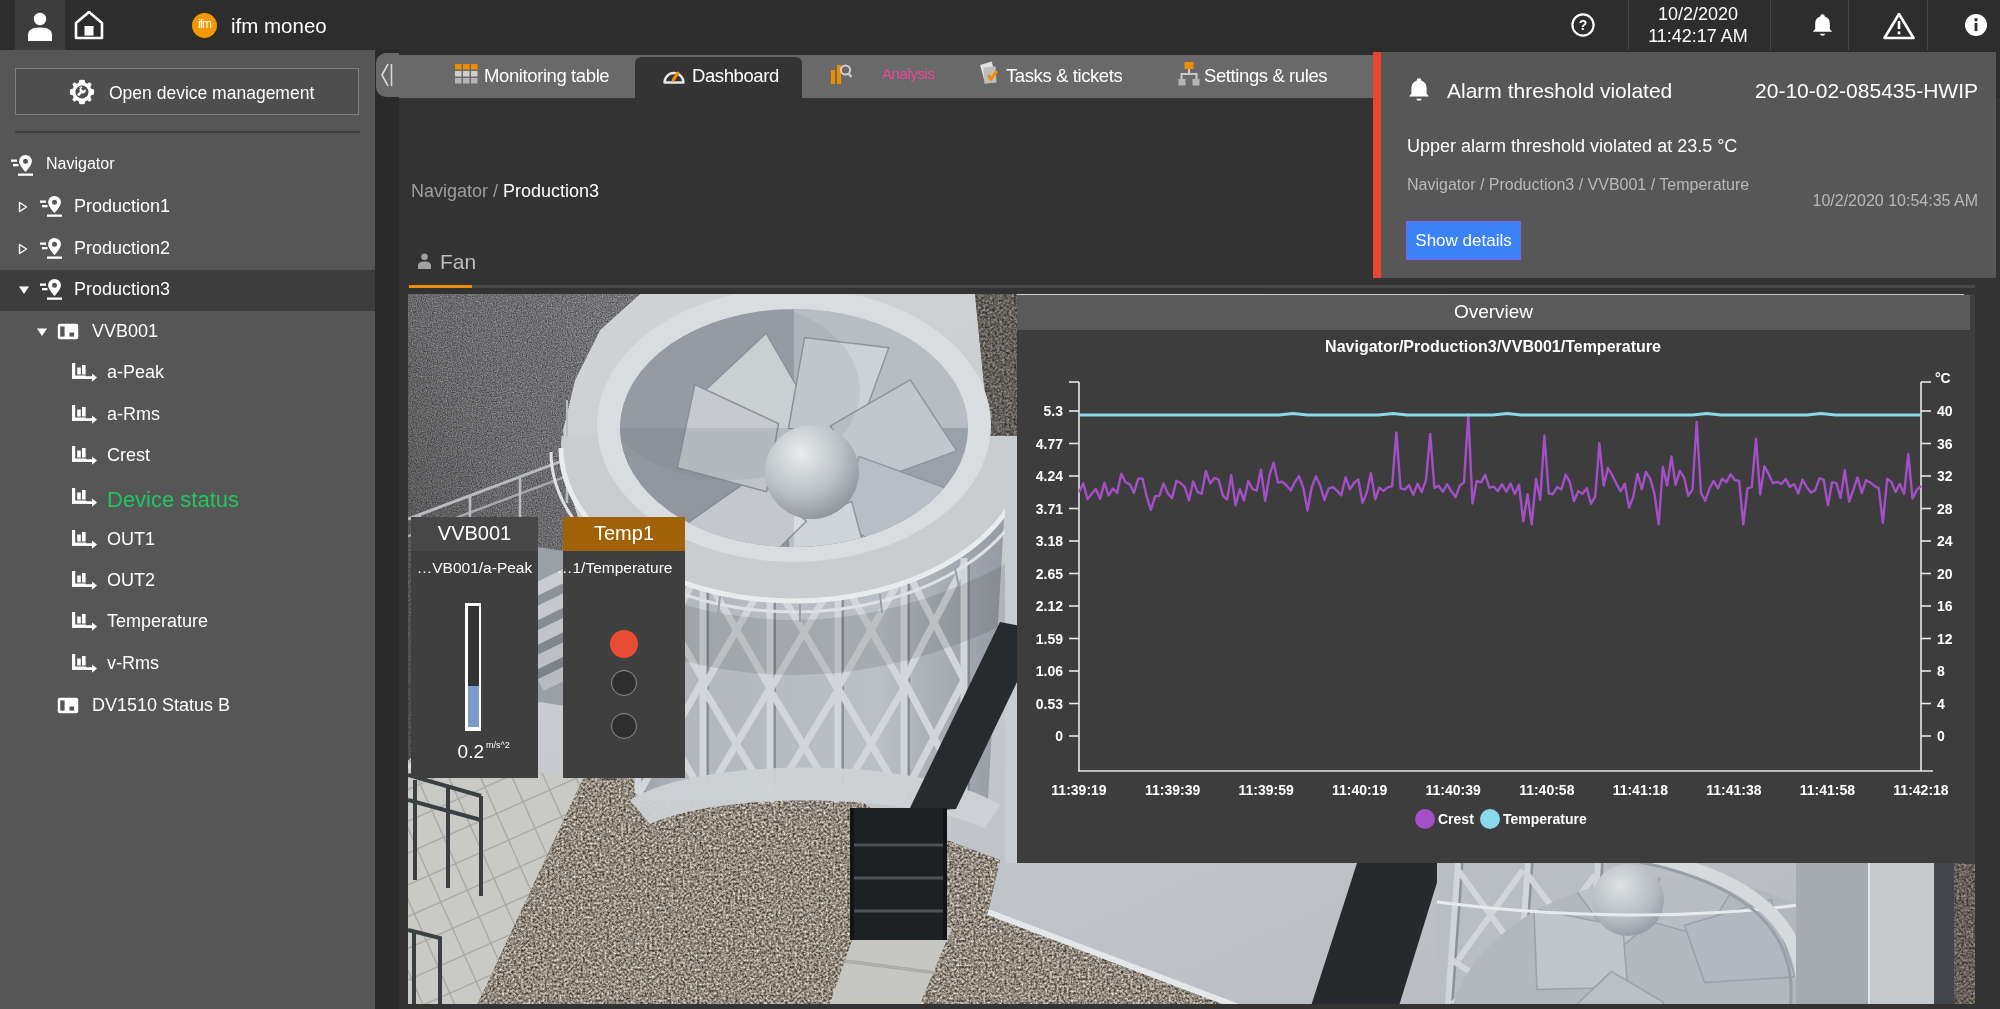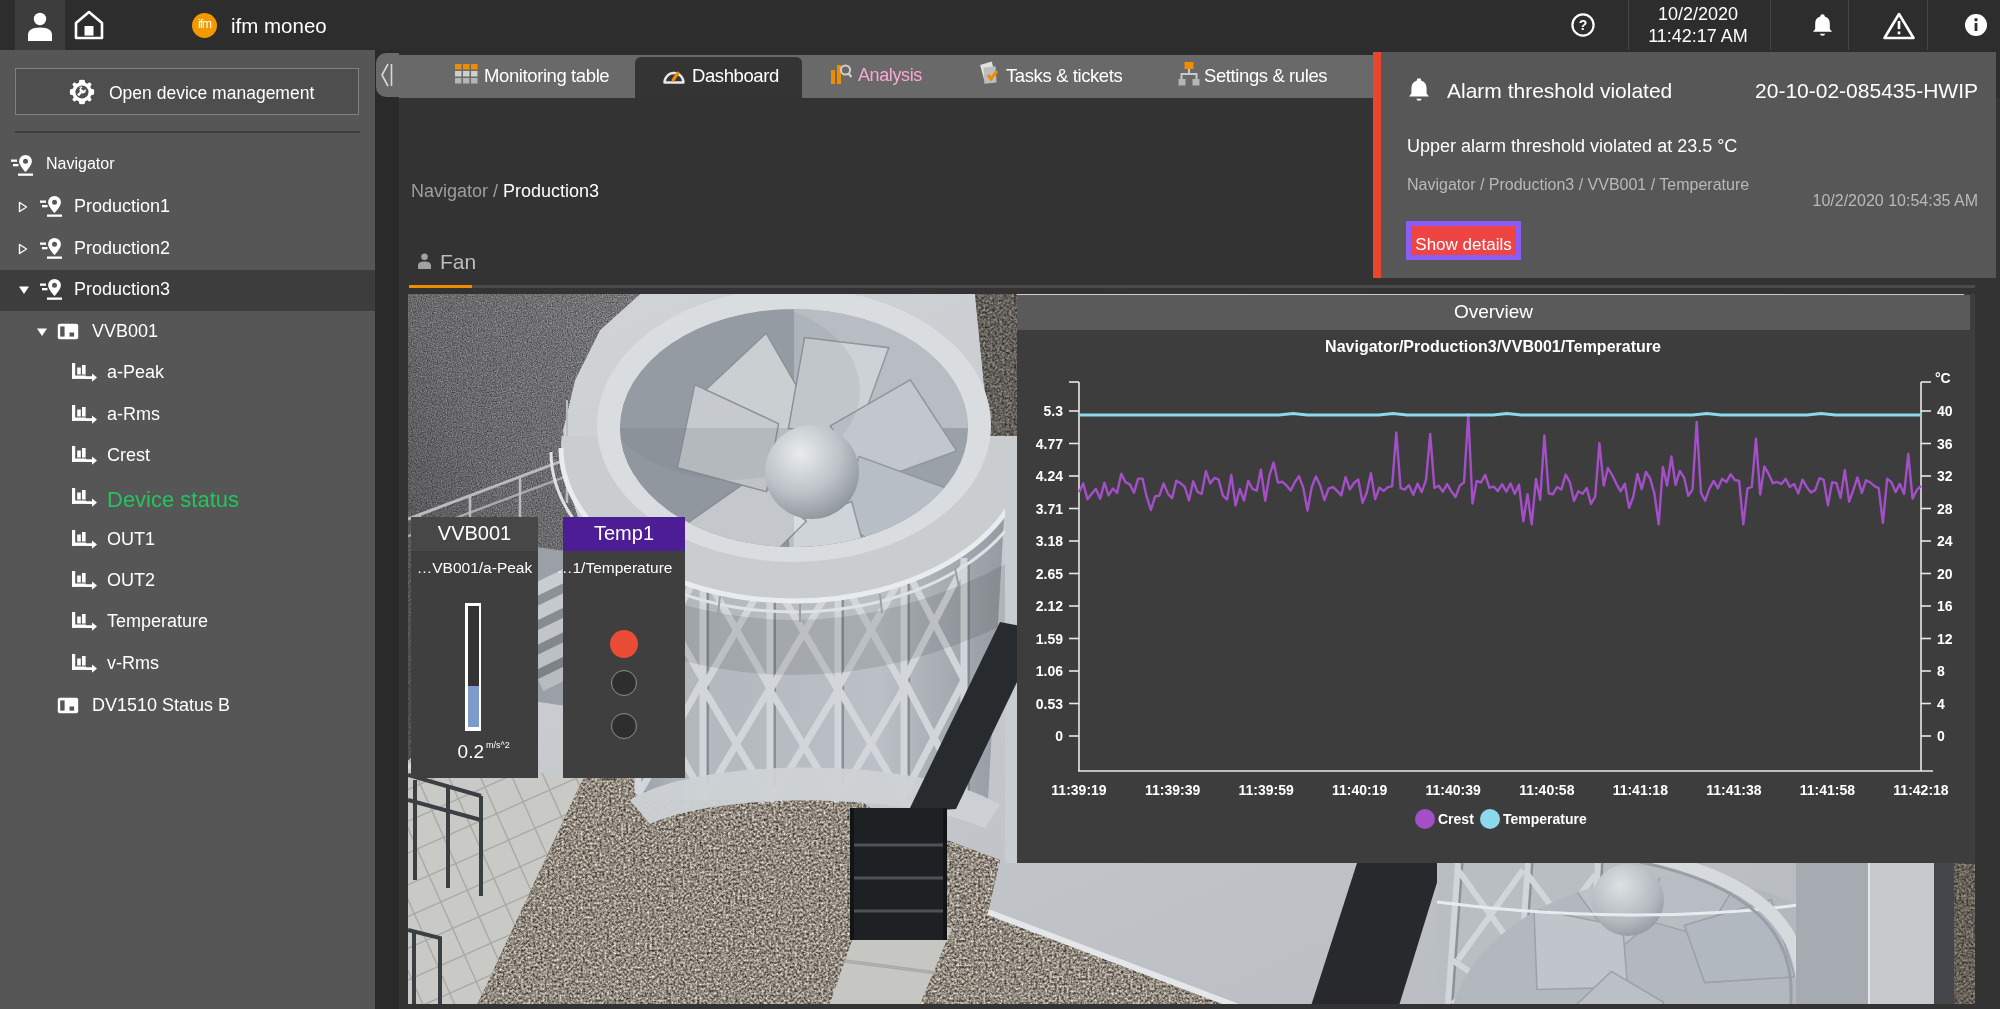--- a/index.html
+++ b/index.html
@@ -200,21 +200,21 @@
 <path d="M2.5 19.5 A 9.5 9.5 0 1 1 21.5 19.5 L 2.5 19.5 Z" fill="none" stroke="#e8e8e8" stroke-width="2.4" stroke-linejoin="round"></path>
 <path d="M11.2 17 L15.8 10.2" stroke="#ef8d00" stroke-width="3.2" stroke-linecap="round"></path>
   </svg>
 <div class="abs b" style="left:692px;top:65px;font-size:18.5px;letter-spacing:-0.4px;color:#fff">Dashboard</div>
 <svg class="abs" style="left:830px;top:62px" width="22" height="24" viewBox="0 0 22 24">
 <rect x="1" y="8" width="4" height="14" fill="#ef8d00"></rect>
     <rect x="7" y="3" width="4" height="19" fill="#ef8d00"></rect>
 <circle cx="15.5" cy="8" r="4.6" fill="none" stroke="#cfcfcf" stroke-width="2"></circle>
 <line x1="18.5" y1="11.5" x2="21.5" y2="15" stroke="#cfcfcf" stroke-width="2.4"></line>
   </svg>
-<div class="abs b" style="left:858px;top:65px;font-size:18px;letter-spacing:-0.4px;color:#f9a8d4">Analysis</div>
+<div class="abs b" style="left:882px;top:65px;font-size:15px;letter-spacing:-0.4px;color:#ec4899">Analysis</div>
 <svg class="abs" style="left:977px;top:61px" width="22" height="26" viewBox="0 0 22 26">
 <path d="M4 3 L16 1 L18 17 L6 19 Z" fill="#e0e0e0" transform="rotate(-8 11 10)"></path>
 <path d="M6 7 L18 5 L20 21 L8 23 Z" fill="#bdbdbd" transform="rotate(4 13 14)"></path>
 <path d="M11 14 l3 4 l6 -8" fill="none" stroke="#ef8d00" stroke-width="3"></path>
   </svg>
 <div class="abs b" style="left:1006px;top:65px;font-size:18.5px;letter-spacing:-0.4px;color:#fff">Tasks &amp; tickets</div>
 <svg class="abs" style="left:1178px;top:61px" width="22" height="26" viewBox="0 0 22 26">
 <rect x="6.5" y="1" width="9" height="7" fill="#ef8d00"></rect>
 <path d="M11 8 V13 M3.5 19 V13 H18.5 V19" fill="none" stroke="#c9c9c9" stroke-width="2"></path>
 <rect x="0.5" y="18" width="7" height="6.5" fill="#b5b5b5"></rect>
@@ -224,21 +224,21 @@
 <div class="abs" style="left:1373px;top:52px;width:623px;height:226px;background:#575757;border-left:8px solid #e8462d"></div>
 <svg class="abs" style="left:1405px;top:76px" width="28" height="28" viewBox="0 0 24 24">
 <path d="M12 2 a2 2 0 0 1 2 2 a6.5 6.5 0 0 1 4.5 6.2 V15 l2 2.6 H3.5 L5.5 15 V10.2 A6.5 6.5 0 0 1 10 4 a2 2 0 0 1 2-2 Z" fill="#fff"></path>
 <path d="M9.6 19.4 a2.5 2.5 0 0 0 4.8 0 Z" fill="#fff"></path>
   </svg>
 <div class="abs b" style="left:1447px;top:79px;font-size:21px;color:#fff">Alarm threshold violated</div>
 <div class="abs b" style="left:1600px;top:79px;width:378px;text-align:right;font-size:21px;color:#fff">20-10-02-085435-HWIP</div>
 <div class="abs b" style="left:1407px;top:136px;font-size:18px;color:#fff">Upper alarm threshold violated at 23.5 °C</div>
 <div class="abs" style="left:1407px;top:176px;font-size:16px;color:#b9b9b9">Navigator / Production3 / VVB001 / Temperature</div>
 <div class="abs" style="left:1600px;top:192px;width:378px;text-align:right;font-size:16px;color:#b9b9b9">10/2/2020 10:54:35 AM</div>
-<div class="abs" style="left:1406px;top:221px;width:115px;height:39px;background:#ef4444;border:5px solid #8b5cf6;color:#fff;font-size:17px;text-align:center;line-height:37px">Show details</div>
+<div class="abs" style="left:1406px;top:221px;width:115px;height:39px;background:#3b82f6;border:1px solid #8b5cf6;color:#fff;font-size:17px;text-align:center;line-height:37px">Show details</div>
 <div class="abs" style="left:411px;top:181px;font-size:18px;color:#9e9e9e">Navigator / <span style="color:#fff">Production3</span></div>
 <svg class="abs" style="left:417px;top:253px" width="15" height="16" viewBox="0 0 15 16">
 <circle cx="7.5" cy="3.8" r="3.3" fill="#a2a2a2"></circle>
     <path d="M1 16 V12.5 Q1 8.5 7.5 8.5 Q14 8.5 14 12.5 V16 Z" fill="#a2a2a2"></path>
   </svg>
 <div class="abs" style="left:440px;top:250px;font-size:21px;color:#bdbdbd">Fan</div>
 <div class="abs" style="left:409px;top:285px;width:1566px;height:2.5px;background:#4a4a4a"></div>
 <div class="abs" style="left:409px;top:284.5px;width:63px;height:3.5px;background:#ef8d00"></div>
 <svg class="abs" style="left:408px;top:294px" width="1567" height="710" viewBox="408 294 1567 710">
 <defs>
@@ -537,21 +537,21 @@
 <rect x="1868" y="863" width="66" height="141" fill="#c6cacd"></rect>
 <rect x="1934" y="863" width="20" height="141" fill="#43474b"></rect>
 <line x1="1869" y1="863" x2="1869" y2="1004" stroke="#e4e7e9" stroke-width="2"></line>
 </g>
 </svg>
 
 <div class="abs" style="left:411px;top:517px;width:127px;height:261px;background:#3f3f3f"></div>
 <div class="abs b" style="left:411px;top:517px;width:127px;height:34px;background:#474747;color:#fff;font-size:20px;text-align:center;line-height:33px">VVB001</div>
 <div class="abs b" style="left:405px;top:559px;width:139px;color:#fff;font-size:15.5px;text-align:center">…VB001/a-Peak</div>
 <div class="abs" style="left:563px;top:517px;width:122px;height:261px;background:#3f3f3f"></div>
-<div class="abs b" style="left:563px;top:517px;width:122px;height:34px;background:#4c1d95;color:#fff;font-size:20px;text-align:center;line-height:33px">Temp1</div>
+<div class="abs b" style="left:563px;top:517px;width:122px;height:34px;background:#a16207;color:#fff;font-size:20px;text-align:center;line-height:33px">Temp1</div>
 <div class="abs b" style="left:557px;top:559px;width:134px;color:#fff;font-size:15.5px;text-align:left">…1/Temperature</div>
 <div class="abs" style="left:465px;top:603px;width:16px;height:128px;background:#fff"></div>
 <div class="abs" style="left:467.5px;top:605.5px;width:11px;height:80px;background:#333"></div>
 <div class="abs" style="left:467.5px;top:685.5px;width:11px;height:41px;background:#7b9ccb"></div>
 <div class="abs b" style="left:409px;top:741px;width:75px;text-align:right;font-size:19px;color:#fff">0.2</div>
 <div class="abs b" style="left:486px;top:740px;font-size:9px;color:#fff">m/s^2</div>
 <div class="abs" style="left:610px;top:630px;width:28px;height:28px;border-radius:50%;background:#e84c35"></div>
 <div class="abs" style="left:611px;top:670px;width:26px;height:26px;border-radius:50%;background:#2e2e2e;border:1px solid #909090"></div>
 <div class="abs" style="left:611px;top:713px;width:26px;height:26px;border-radius:50%;background:#2e2e2e;border:1px solid #909090"></div>
 <div class="abs" style="left:1017px;top:295px;width:953px;height:568px;background:#3d3d3d"></div>

